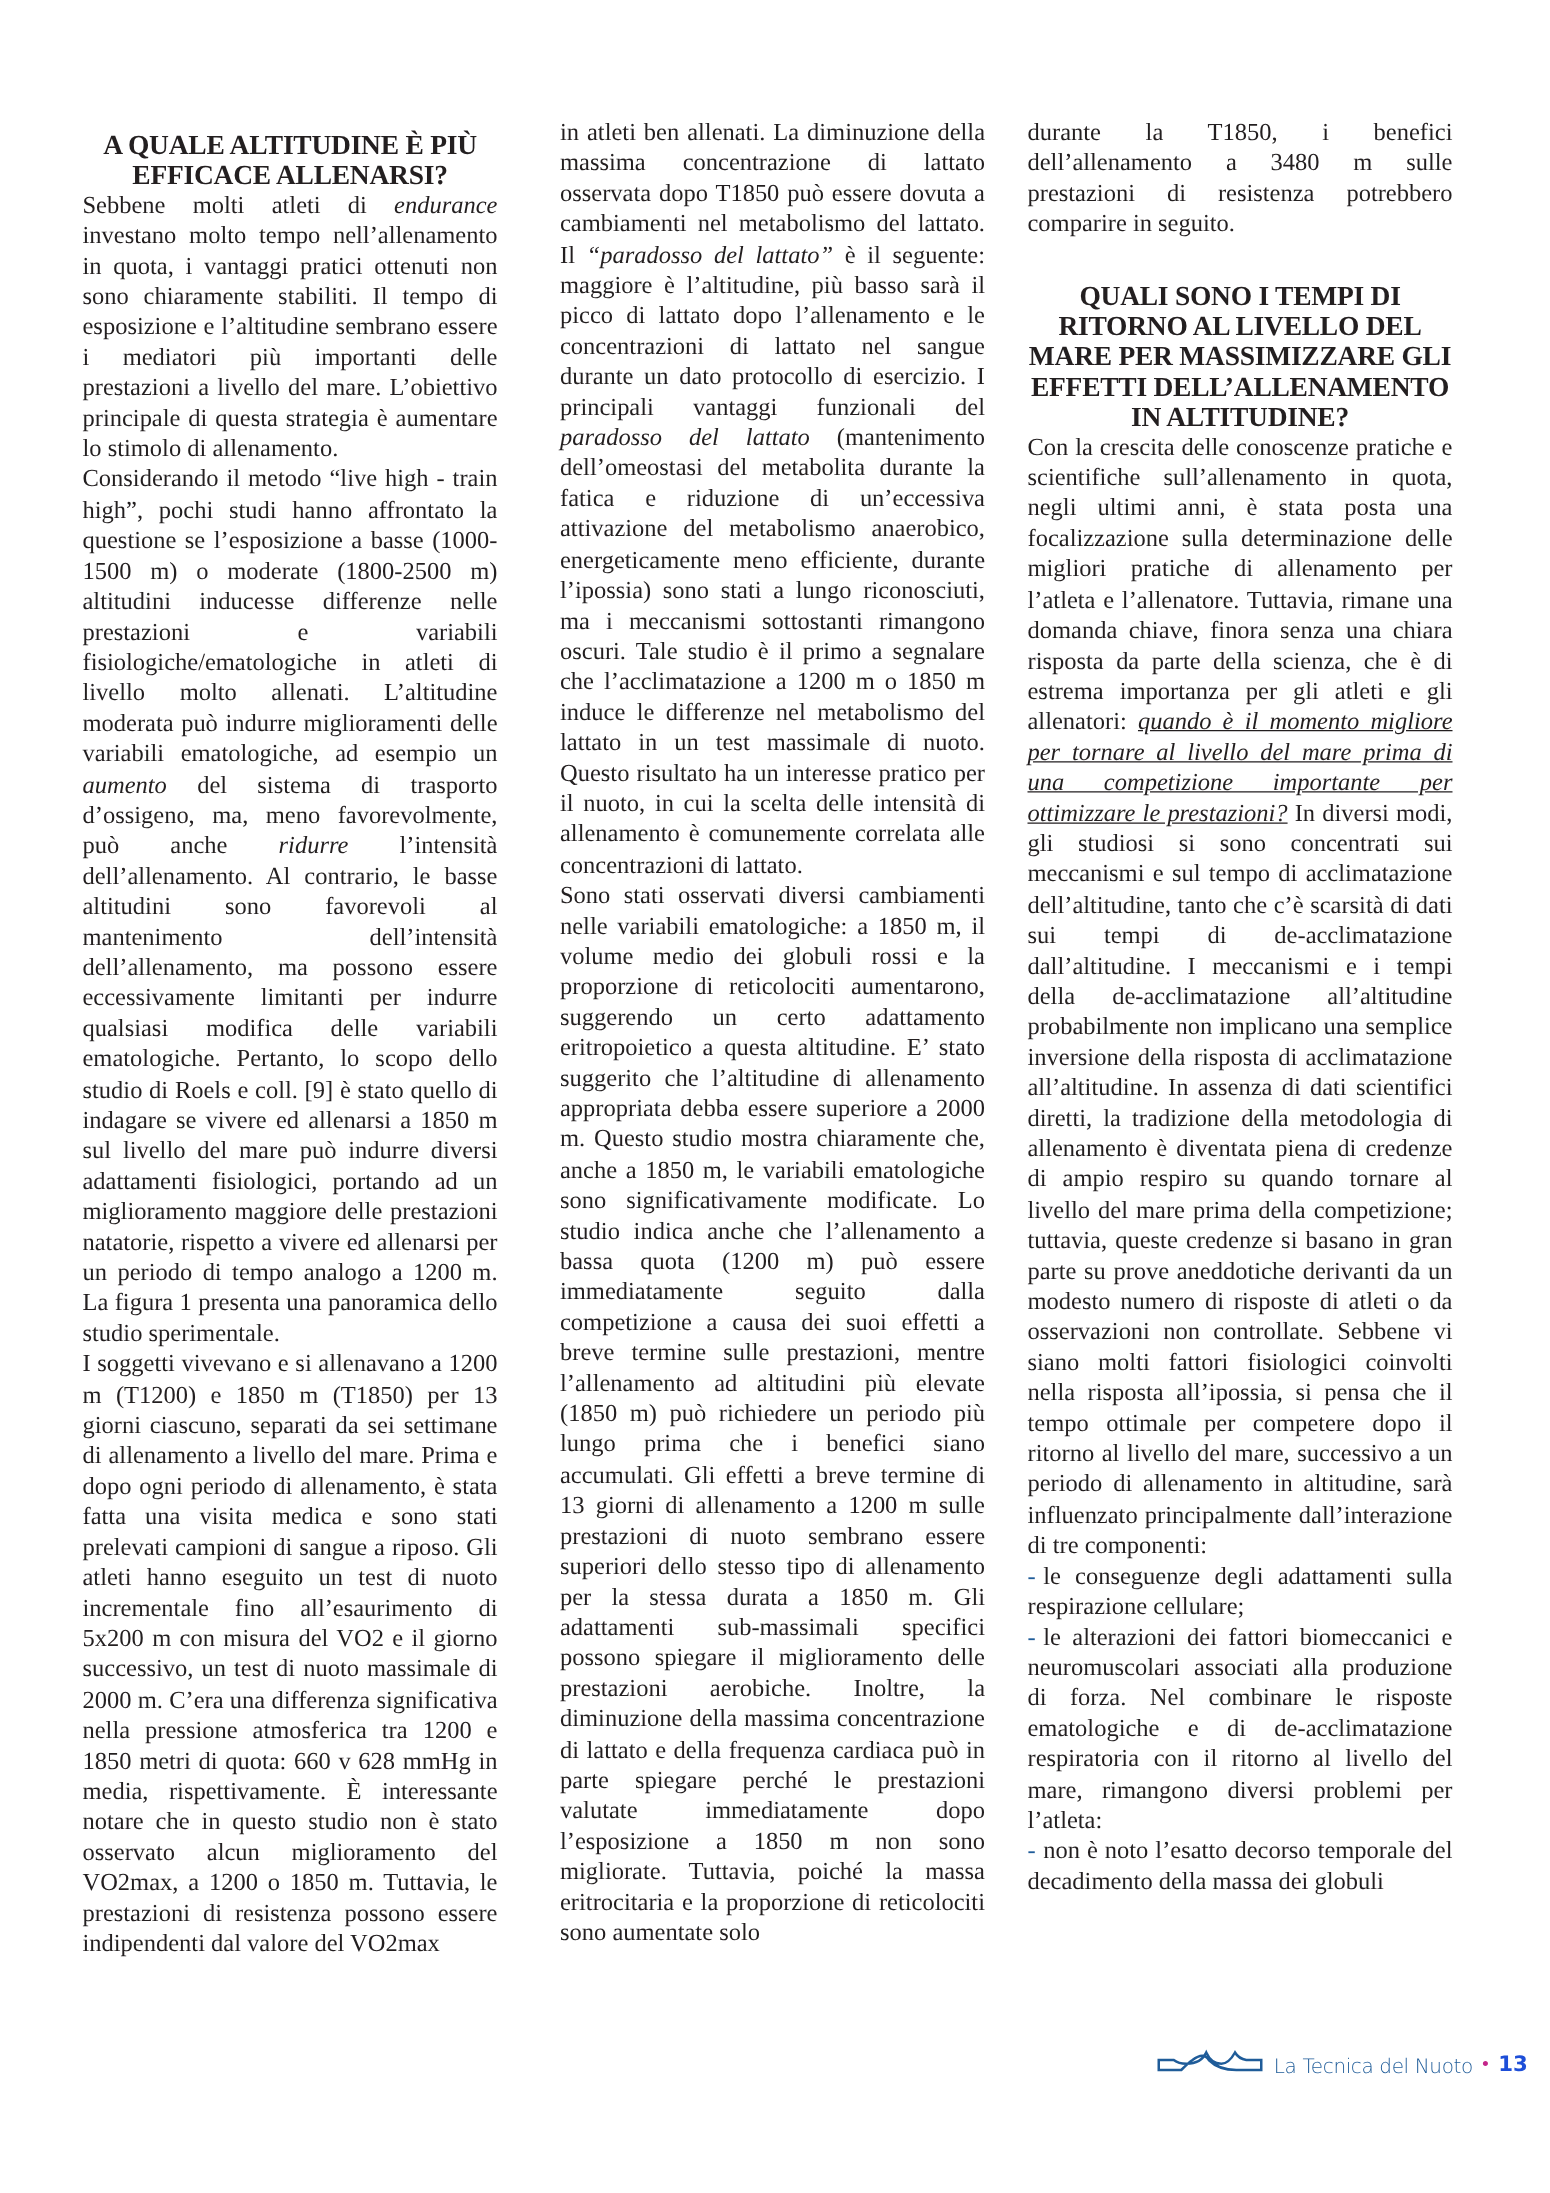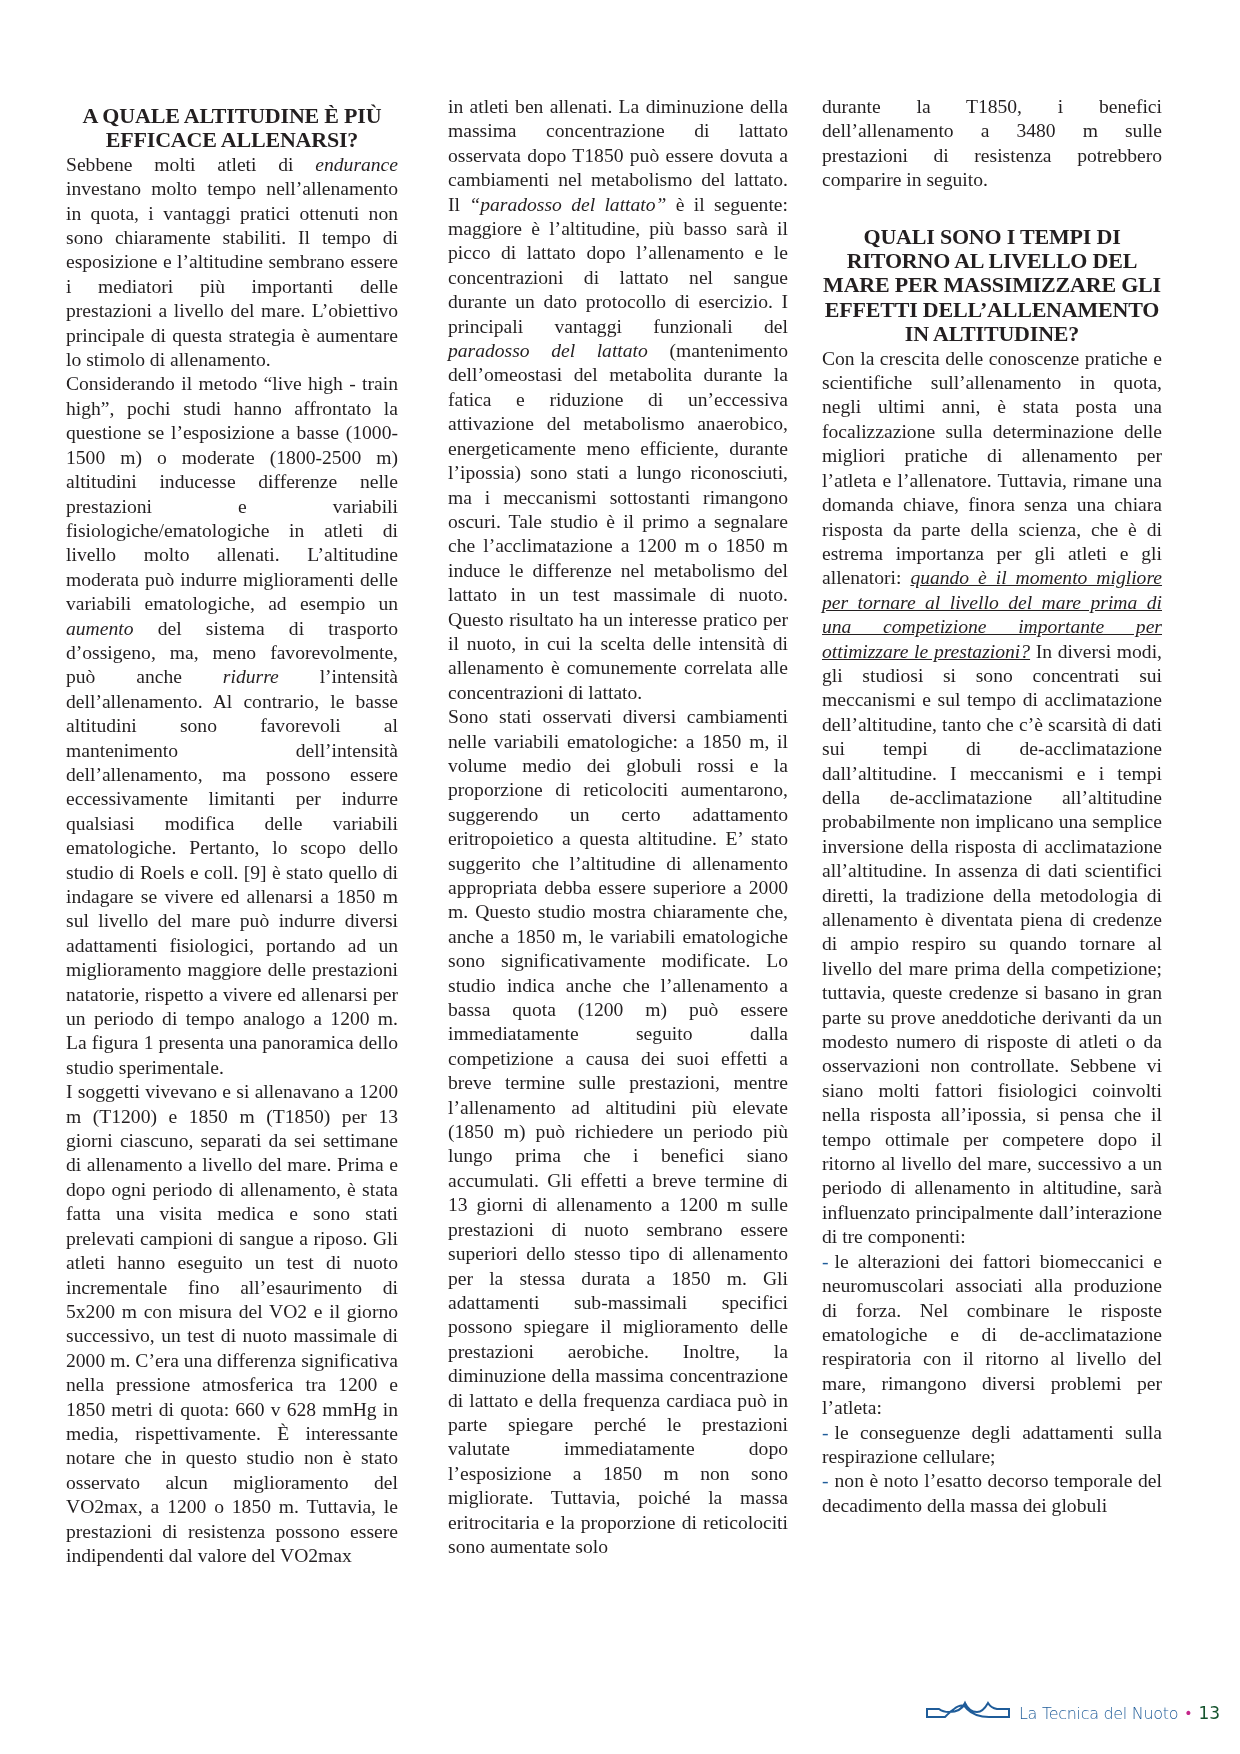--- a/index.html
+++ b/index.html
@@ -10,24 +10,24 @@
   .col2 { left: 448px; width: 340px; }
   .col3 { left: 822px; width: 340px; }
   .para { margin: 0; text-align: justify; hyphens: manual; }
   .heading { margin: 0; text-align: center; font-weight: bold; font-size: 22px; line-height: 24.4px; letter-spacing: -0.2px; }
   .col1 .heading { padding-top: 24px; }
   .col3 .heading { margin-top: 32px; }
   em { font-style: italic; }
   .u { text-decoration: underline; font-style: italic; }
   .list-item { margin: 0; text-align: justify; }
   .dash { color: #1f5c99; margin-right: 6px; }
-  .footer { position: absolute; left: 925px; top: 1700px; height: 26px; display: flex; align-items: center; }
+  .footer { position: absolute; left: 925px; top: 1639px; height: 26px; display: flex; align-items: center; }
   .footer .brand { font-family: "DejaVu Sans", sans-serif; font-size: 16px; color: #1f5c99; margin-left: 8px; letter-spacing: -0.3px; font-weight: 300; }
   .footer .sep { color: #c4258a; font-size: 14px; margin: 0 6px; font-family: "DejaVu Sans", sans-serif; }
-  .footer .pageno { font-family: "DejaVu Sans", sans-serif; font-weight: normal; font-size: 17px; color: #14532d; }
+  .footer .pageno { font-family: "DejaVu Sans", sans-serif; font-weight: bold; font-size: 17px; color: #1d4ed8; }
 </style>
 </head>
 <body>
 
 <div class="col col1">
   <h2 class="heading">A QUALE ALTITUDINE È PIÙ EFFICACE ALLENARSI?</h2>
   <p class="para"><span>Sebbene molti atleti di </span><em>endurance</em><span> investano molto tempo nell’allenamento in quota, i vantaggi pratici ottenuti non sono chiaramente stabiliti. Il tempo di esposizione e l’altitudine sembrano essere i mediatori più importanti delle prestazioni a livello del mare. L’obiettivo principale di questa strategia è aumentare lo stimolo di allenamento.</span></p>
   <p class="para"><span>Considerando il metodo “live high - train high”, pochi studi hanno affrontato la questione se l’esposizione a basse (1000-1500 m) o moderate (1800-2500 m) altitudini inducesse differenze nelle prestazioni e variabili fisiologiche/ematologiche in atleti di livello molto allenati. L’altitudine moderata può indurre miglioramenti delle variabili ematologiche, ad esempio un </span><em>aumento</em><span> del sistema di trasporto d’ossigeno, ma, meno favorevolmente, può anche </span><em>ridurre</em><span> l’intensità dell’allenamento. Al contrario, le basse altitudini sono favorevoli al mantenimento dell’intensità dell’allenamento, ma possono essere eccessivamente limitanti per indurre qualsiasi modifica delle variabili ematologiche. Pertanto, lo scopo dello studio di Roels e coll. [9] è stato quello di indagare se vivere ed allenarsi a 1850 m sul livello del mare può indurre diversi adattamenti fisiologici, portando ad un miglioramento maggiore delle prestazioni natatorie, rispetto a vivere ed allenarsi per un periodo di tempo analogo a 1200 m. La figura 1 presenta una panoramica dello studio sperimentale.</span></p>
   <p class="para"><span>I soggetti vivevano e si allenavano a 1200 m (T1200) e 1850 m (T1850) per 13 giorni ciascuno, separati da sei settimane di allenamento a livello del mare. Prima e dopo ogni periodo di allenamento, è stata fatta una visita medica e sono stati prelevati campioni di sangue a riposo. Gli atleti hanno eseguito un test di nuoto incrementale fino all’esaurimento di 5x200 m con misura del VO2 e il giorno successivo, un test di nuoto massimale di 2000 m. C’era una differenza significativa nella pressione atmosferica tra 1200 e 1850 metri di quota: 660 v 628 mmHg in media, rispettivamente. È interessante notare che in questo studio non è stato osservato alcun miglioramento del VO2max, a 1200 o 1850 m. Tuttavia, le prestazioni di resistenza possono essere indipendenti dal valore del VO2max</span></p>
 </div>
@@ -35,22 +35,22 @@
 <div class="col col2">
   <p class="para"><span>in atleti ben allenati. La diminuzione della massima concentrazione di lattato osservata dopo T1850 può essere dovuta a cambiamenti nel metabolismo del lattato. Il </span><em>“paradosso del lattato”</em><span> è il seguente: maggiore è l’altitudine, più basso sarà il picco di lattato dopo l’allenamento e le concentrazioni di lattato nel sangue durante un dato protocollo di esercizio. I principali vantaggi funzionali del </span><em>paradosso del lattato</em><span> (mantenimento dell’omeostasi del metabolita durante la fatica e riduzione di un’eccessiva attivazione del metabolismo anaerobico, energeticamente meno efficiente, durante l’ipossia) sono stati a lungo riconosciuti, ma i meccanismi sottostanti rimangono oscuri. Tale studio è il primo a segnalare che l’acclimatazione a 1200 m o 1850 m induce le differenze nel metabolismo del lattato in un test massimale di nuoto. Questo risultato ha un interesse pratico per il nuoto, in cui la scelta delle intensità di allenamento è comunemente correlata alle concentrazioni di lattato.</span></p>
   <p class="para"><span>Sono stati osservati diversi cambiamenti nelle variabili ematologiche: a 1850 m, il volume medio dei globuli rossi e la proporzione di reticolociti aumentarono, suggerendo un certo adattamento eritropoietico a questa altitudine. E’ stato suggerito che l’altitudine di allenamento appropriata debba essere superiore a 2000 m. Questo studio mostra chiaramente che, anche a 1850 m, le variabili ematologiche sono significativamente modificate. Lo studio indica anche che l’allenamento a bassa quota (1200 m) può essere immediatamente seguito dalla competizione a causa dei suoi effetti a breve termine sulle prestazioni, mentre l’allenamento ad altitudini più elevate (1850 m) può richiedere un periodo più lungo prima che i benefici siano accumulati. Gli effetti a breve termine di 13 giorni di allenamento a 1200 m sulle prestazioni di nuoto sembrano essere superiori dello stesso tipo di allenamento per la stessa durata a 1850 m. Gli adattamenti sub-massimali specifici possono spiegare il miglioramento delle prestazioni aerobiche. Inoltre, la diminuzione della massima concentrazione di lattato e della frequenza cardiaca può in parte spiegare perché le prestazioni valutate immediatamente dopo l’esposizione a 1850 m non sono migliorate. Tuttavia, poiché la massa eritrocitaria e la proporzione di reticolociti sono aumentate solo</span></p>
 </div>
 
 <div class="col col3">
   <p class="para"><span>durante la T1850, i benefici dell’allenamento a 3480 m sulle prestazioni di resistenza potrebbero comparire in seguito.</span></p>
   <h2 class="heading">QUALI SONO I TEMPI DI RITORNO AL LIVELLO DEL MARE PER MASSIMIZZARE GLI EFFETTI DELL’ALLENAMENTO IN ALTITUDINE?</h2>
   <p class="para"><span>Con la crescita delle conoscenze pratiche e scientifiche sull’allenamento in quota, negli ultimi anni, è stata posta una focalizzazione sulla determinazione delle migliori pratiche di allenamento per l’atleta e l’allenatore. Tuttavia, rimane una domanda chiave, finora senza una chiara risposta da parte della scienza, che è di estrema importanza per gli atleti e gli allenatori: </span><span class="u">quando è il momento migliore per tornare al livello del mare prima di una competizione importante per ottimizzare le prestazioni?</span><span> In diversi modi, gli studiosi si sono concentrati sui meccanismi e sul tempo di acclimatazione dell’altitudine, tanto che c’è scarsità di dati sui tempi di de-acclimatazione dall’altitudine. I meccanismi e i tempi della de-acclimatazione all’altitudine probabilmente non implicano una semplice inversione della risposta di acclimatazione all’altitudine. In assenza di dati scientifici diretti, la tradizione della metodologia di allenamento è diventata piena di credenze di ampio respiro su quando tornare al livello del mare prima della competizione; tuttavia, queste credenze si basano in gran parte su prove aneddotiche derivanti da un modesto numero di risposte di atleti o da osservazioni non controllate. Sebbene vi siano molti fattori fisiologici coinvolti nella risposta all’ipossia, si pensa che il tempo ottimale per competere dopo il ritorno al livello del mare, successivo a un periodo di allenamento in altitudine, sarà influenzato principalmente dall’interazione di tre componenti:</span></p>
   <div>
+    <p class="list-item"><span class="dash">-</span><span>le conseguenze degli adattamenti sulla respirazione cellulare;</span></p>
     <p class="list-item"><span class="dash">-</span><span>le alterazioni dei fattori biomeccanici e neuromuscolari associati alla produzione di forza. Nel combinare le risposte ematologiche e di de-acclimatazione respiratoria con il ritorno al livello del mare, rimangono diversi problemi per l’atleta:</span></p>
-    <p class="list-item"><span class="dash">-</span><span>le conseguenze degli adattamenti sulla respirazione cellulare;</span></p>
     <p class="list-item"><span class="dash">-</span><span>non è noto l’esatto decorso temporale del decadimento della massa dei globuli</span></p>
   </div>
 </div>
 
 <div class="footer">
   <span>
     <svg width="86" height="22" viewBox="0 0 86 22">
       <path d="M2 9 L2 17 L20 17 Q26 11 29 9 Q38 2 42 9 Q50 17 64 17 L84 17 L84 9 L72 9 Q66 8 63 3 Q58 12 52 12 Q44 12 40 3 Q36 12 24 12 Q18 12 14 9 Z" fill="none" stroke="#1f5c99" stroke-width="2"></path>
       <path d="M3 13 Q16 6 22 4 Q26 3 29 1" fill="none" stroke="#1f5c99" stroke-width="0"></path>
     </svg>

